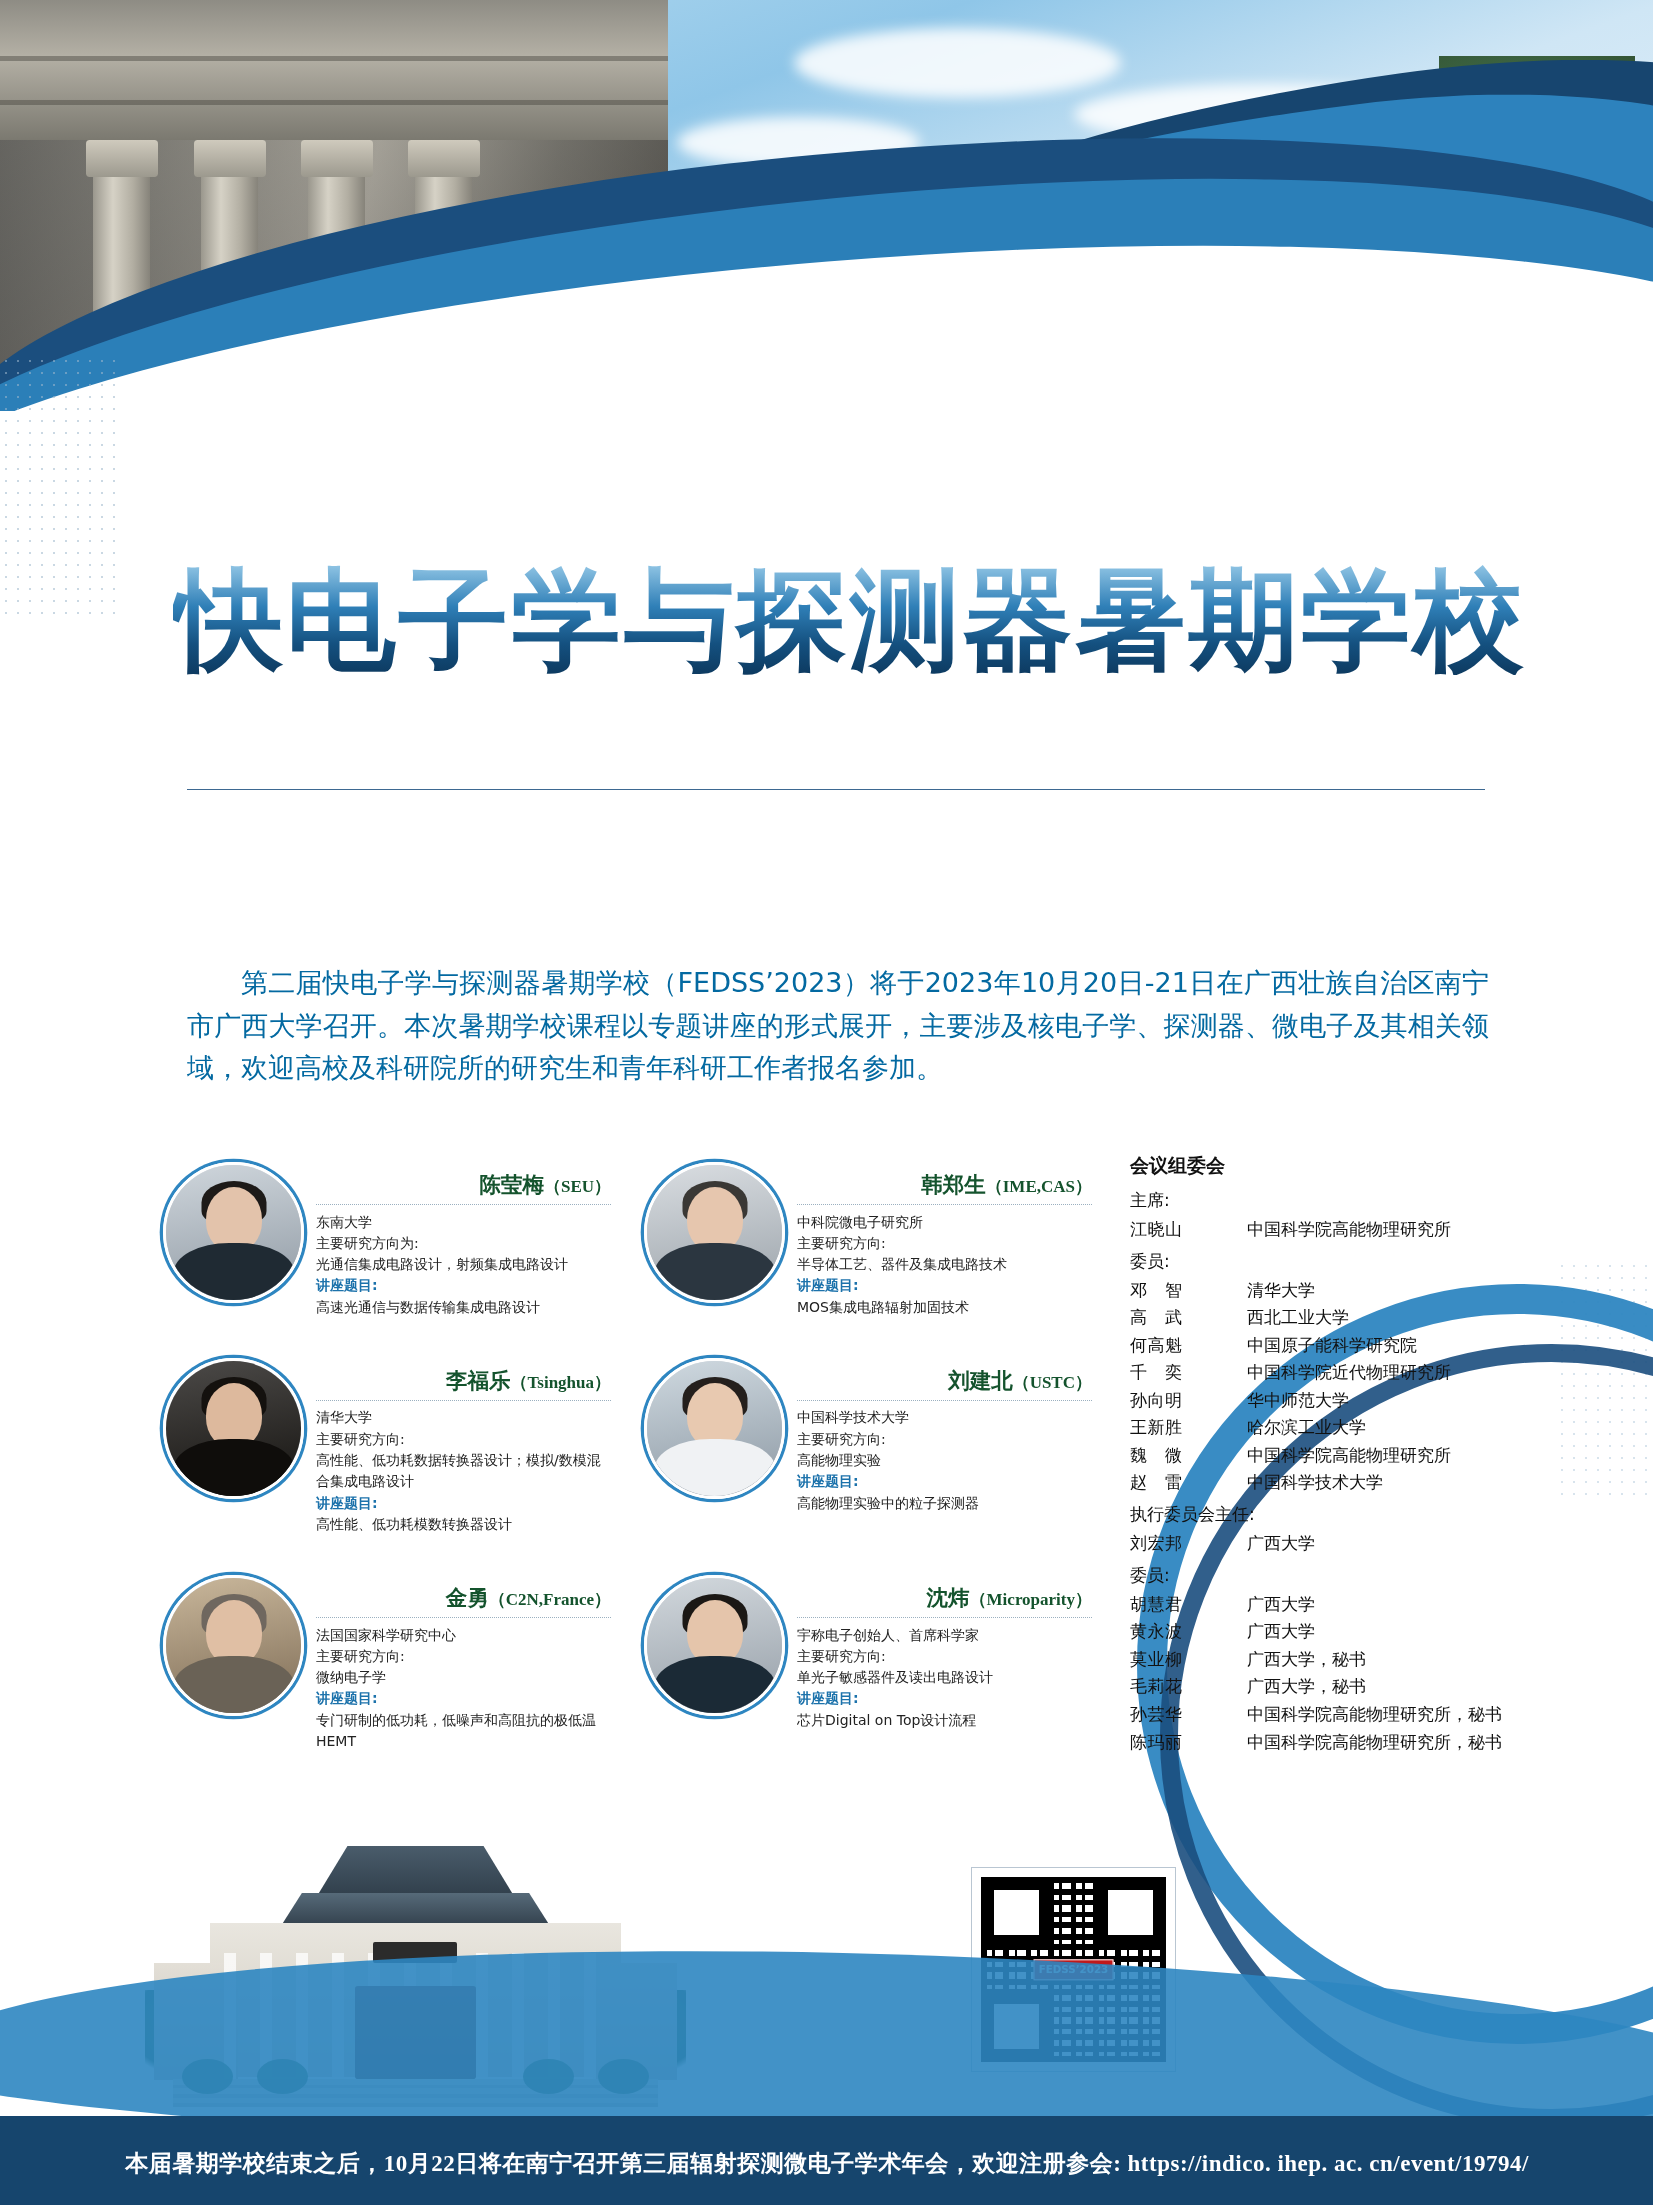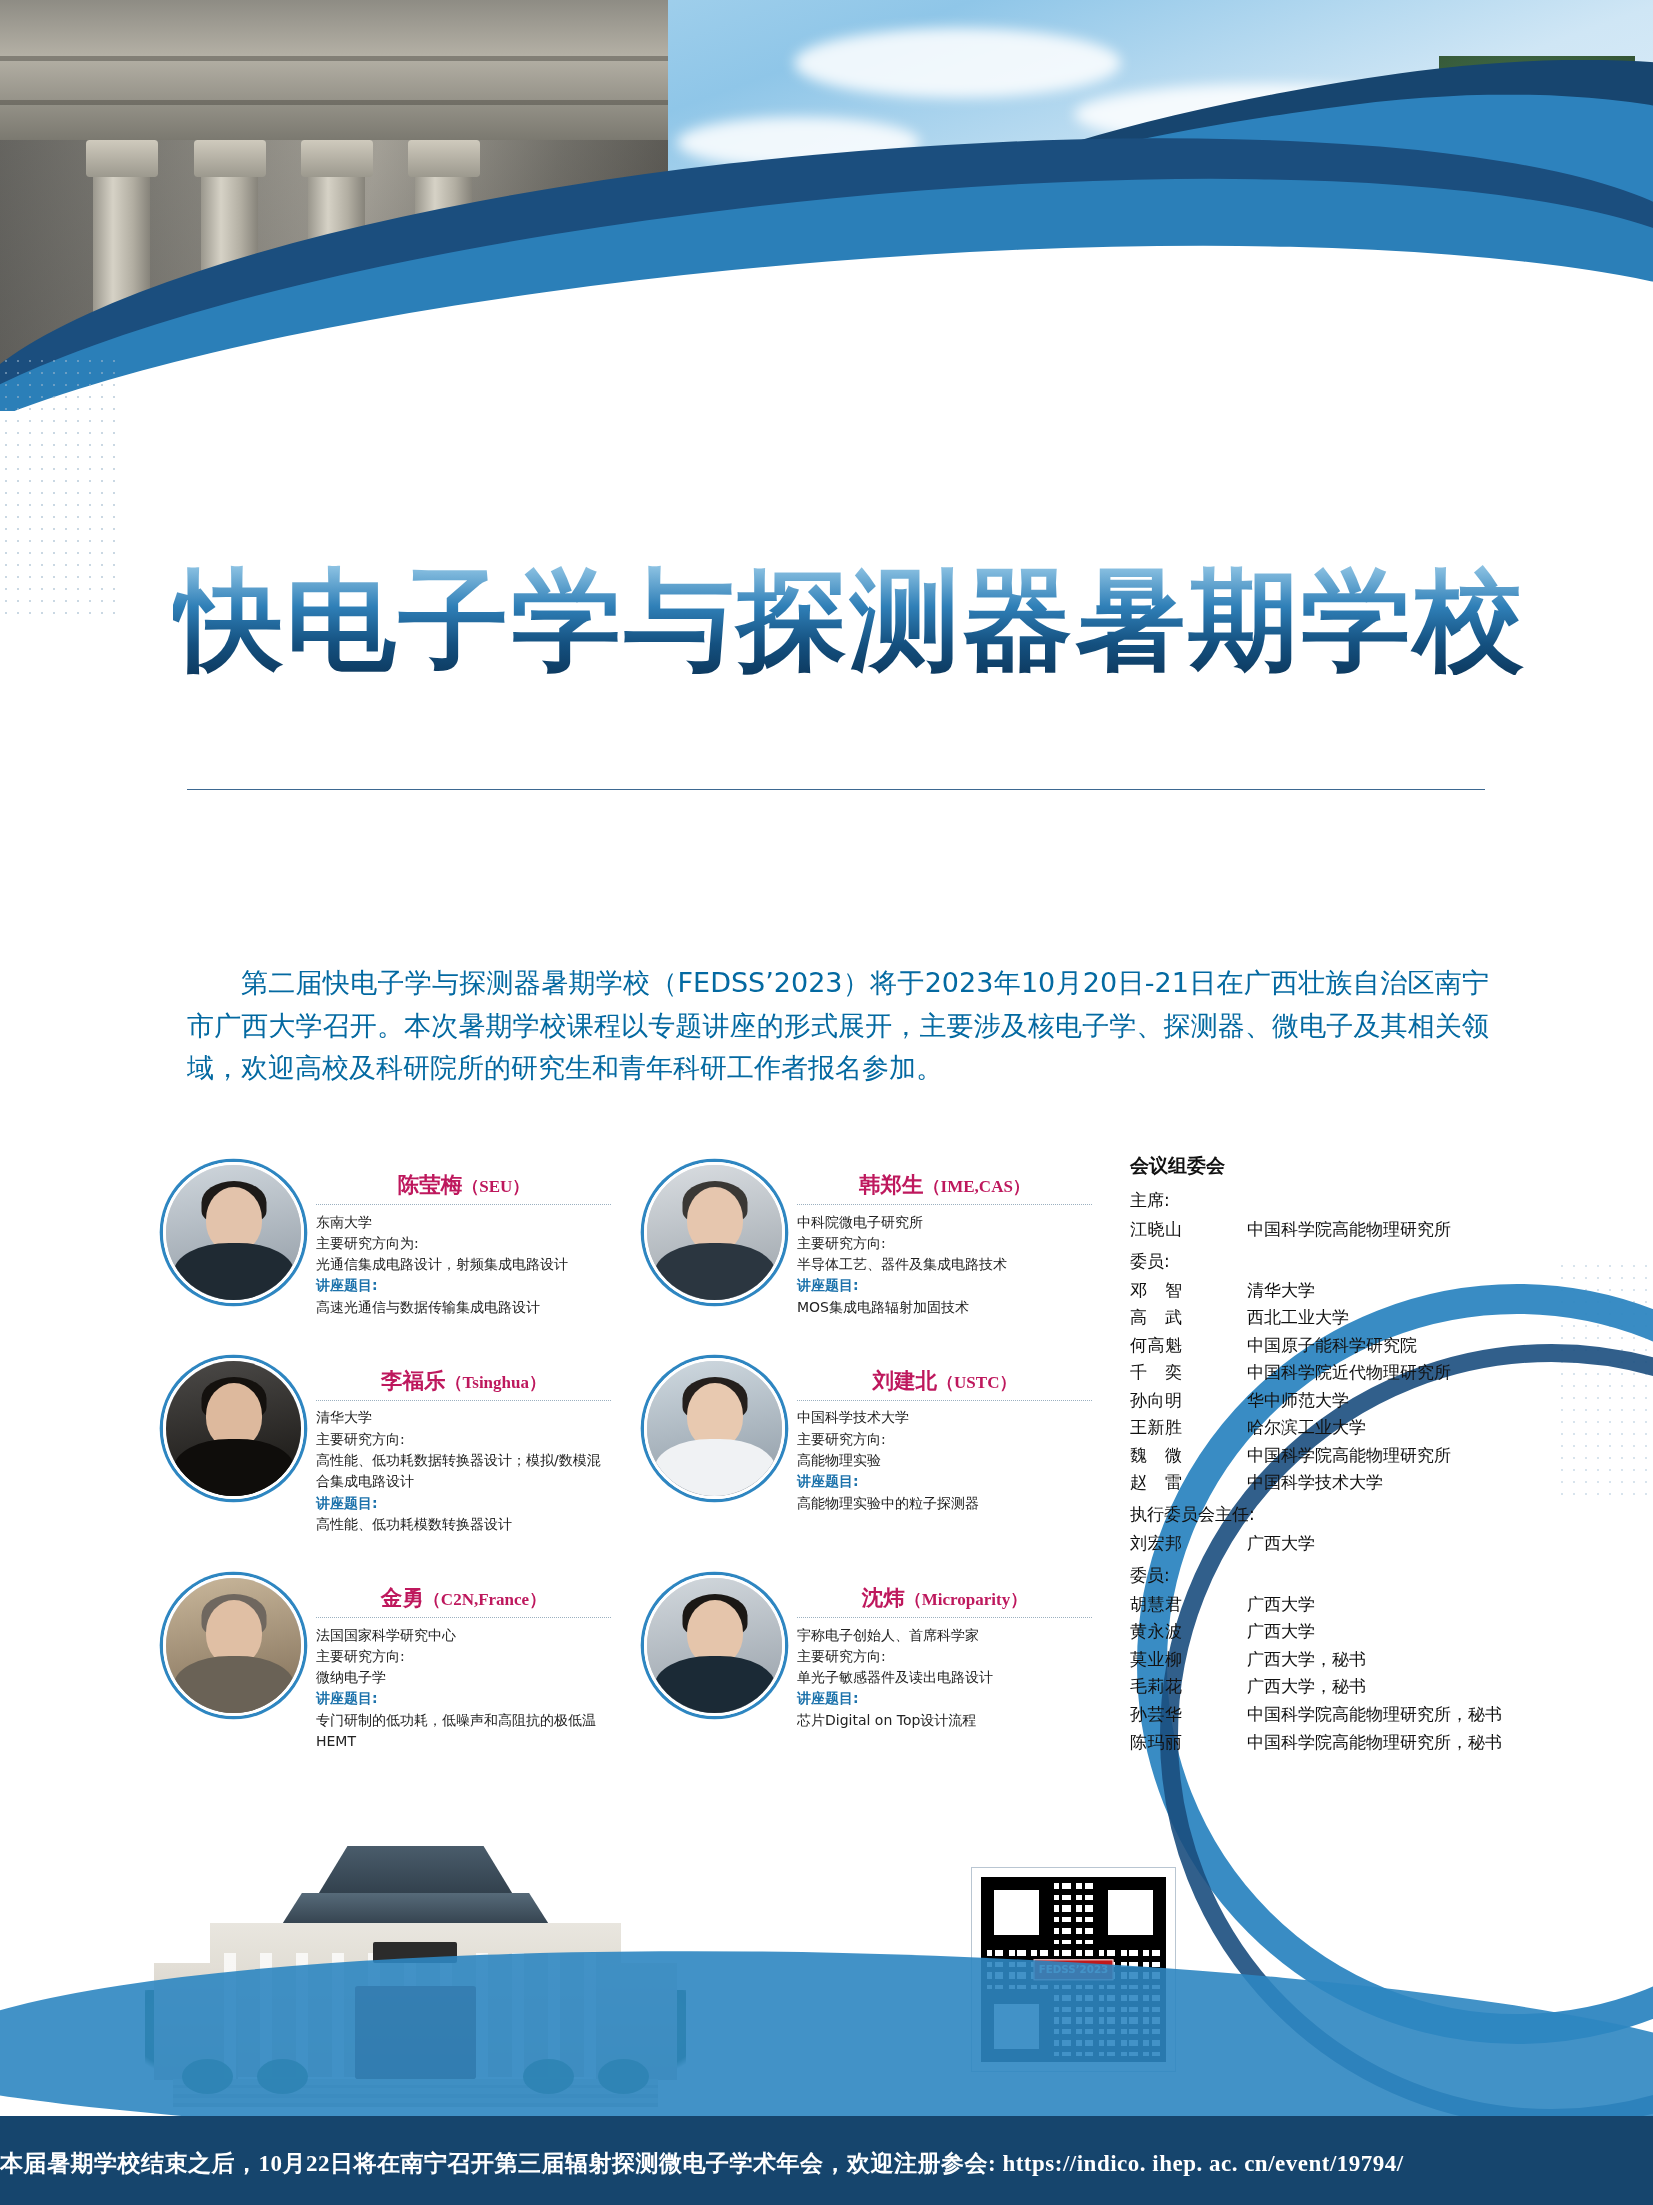--- a/index.html
+++ b/index.html
@@ -145,22 +145,22 @@
   .sp-photo .hair{
     position:absolute;left:50%;top:16px;width:65px;height:43px;border-radius:50% 50% 30% 30%;
     transform:translateX(-50%);background:#23201e;
   }
   .sp-photo .body{
     position:absolute;left:50%;bottom:-8.4px;width:121px;height:65px;border-radius:46% 46% 0 0;
     transform:translateX(-50%);
   }
   .sp-info{flex:1;padding-top:8.4px;}
   .sp-name{
-    font-family:"DejaVu Sans", sans-serif;font-weight:bold;font-size:21.5px;color:#be185d;
-    text-align:center;margin-bottom:3.7px;
+    font-family:"DejaVu Sans", sans-serif;font-weight:bold;font-size:21.5px;color:#14532d;
+    text-align:right;margin-bottom:3.7px;
   }
   .sp-name .aff{font-family:"Liberation Serif",serif;font-size:17px;font-weight:bold;}
   .sp-dash{border-top:1.4px dotted #9bb0c0;margin:4.7px 0 6.5px 0;}
   .sp-line{font-family:"DejaVu Sans", sans-serif;font-size:14px;line-height:1.52;color:#222;}
   .sp-topic-label{color:#1c72ab;font-weight:bold;}
 
   
   .committee{
     position:absolute;left:1130px;top:1153px;width:467px;
     font-family:"DejaVu Sans", sans-serif;color:#111;
@@ -234,21 +234,21 @@
     position:absolute;left:0;bottom:0;width:1654px;height:89px;
     background:#16456d;
   }
   .footer-wave{
     position:absolute;left:-93px;bottom:56px;width:1867px;height:196px;
     background:#2e86c1;opacity:.9;
     border-radius:50% 50% 50% 50% / 70% 60% 40% 30%;
     transform:rotate(1.4deg);
   }
   .footer-text{
-    position:absolute;left:0;bottom:26px;width:1654px;text-align:left;
+    position:absolute;left:0;bottom:26px;width:1654px;text-align:center;
     font-family:"Liberation Serif", serif;font-weight:bold;font-size:23px;color:#ffffff;
     letter-spacing:0.5px;
   }
 </style>
 </head>
 <body>
 
 <div class="poster">
 
   <div class="top-band">

